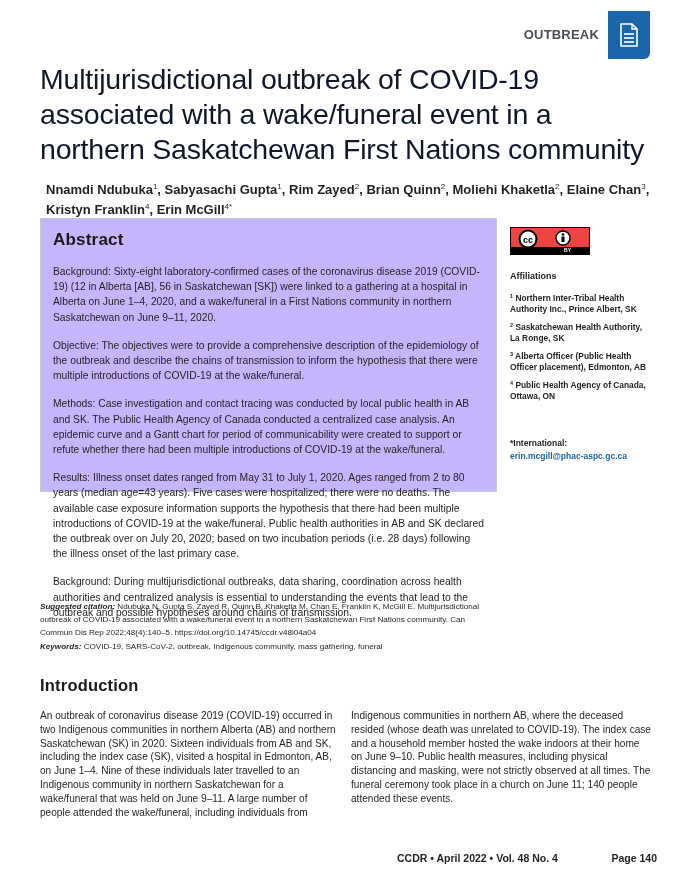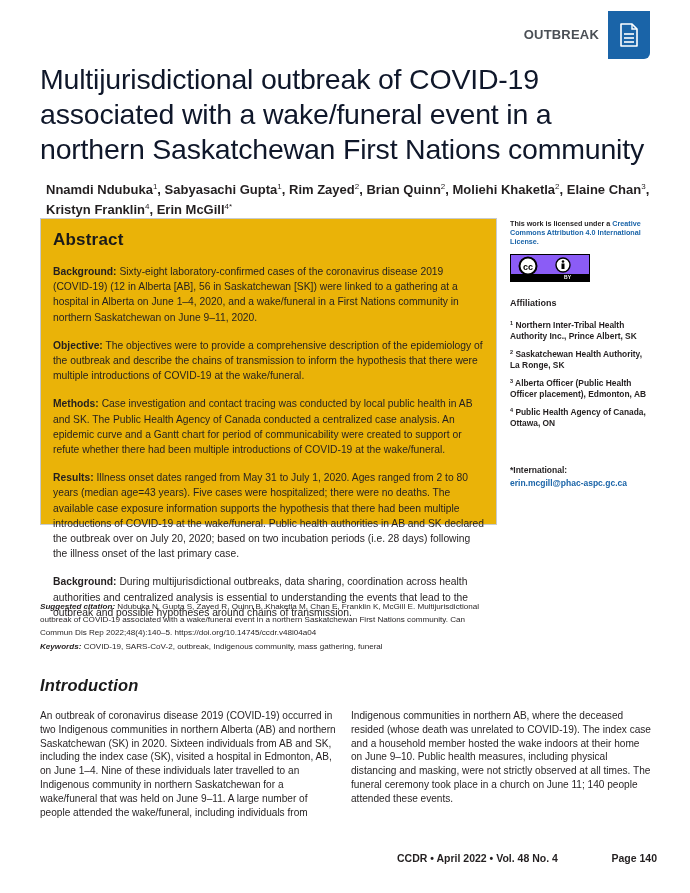--- a/index.html
+++ b/index.html
@@ -21,53 +21,53 @@
     font-size: 28.5px; line-height: 35px; color: #0f172a; font-weight: normal;
     letter-spacing: -0.2px;
   }
   .authors {
     position: absolute; top: 178px; left: 46px; width: 610px;
     font-size: 13px; line-height: 17px; font-weight: bold; color: #231f20;
   }
   .authors sup { font-size: 8px; vertical-align: 5px; font-weight: normal; }
 
   .abstract-box {
-    position: absolute; top: 218px; left: 40px; width: 457px; height: 307px;
-    background: #eab308; border: 1px solid #c7cbcf;
+    position: absolute; top: 218px; left: 40px; width: 457px; height: 274px;
+    background: #c4b5fd; border: 1px solid #c7cbcf;
     padding: 11px 12px 0 12px;
   }
   .abstract-title { font-size: 17px; font-weight: bold; color: #1a1a1a; margin-bottom: 14px; letter-spacing: 0.2px; }
   .abs-para { font-size: 10.3px; line-height: 15.2px; color: #231f20; margin-bottom: 13px; }
-  .abs-para b { font-weight: bold; }
+  .abs-para b { font-weight: normal; }
 
   .sidebar { position: absolute; top: 219px; left: 510px; width: 140px; }
   .license { font-size: 7.2px; line-height: 9px; font-weight: bold; color: #231f20; }
   .license a { color: #1a64a8; text-decoration: none; }
   .cc-badge {
-    margin-top: 8px; width: 80px; height: 28px; background: #8b5cf6; border: 1px solid #000;
+    margin-top: 8px; width: 80px; height: 28px; background: #ef4444; border: 1px solid #000;
     position: relative;
   }
   .cc-badge .cc-strip { position: absolute; left: 0; right: 0; bottom: 0; height: 7px; background: #000; }
   .cc-badge .cc-by { position: absolute; right: 18px; bottom: 0; font-size: 5px; color: #fff; line-height: 7px; font-weight: bold; }
   .aff-title { margin-top: 16px; font-size: 9px; font-weight: bold; color: #231f20; }
   .aff-list { margin-top: 10px; }
   .aff-item { font-size: 8.4px; line-height: 11px; color: #231f20; margin-bottom: 5px; font-weight: bold; }
   .aff-item sup { font-size: 5.5px; vertical-align: 3px; }
   .corr-label { margin-top: 36px; font-size: 8.5px; font-weight: bold; color: #231f20; }
   .corr-email { margin-top: 3px; font-size: 8.5px; color: #1a64a8; font-weight: bold; }
 
   .citation {
     position: absolute; top: 600px; left: 40px; width: 460px;
     font-size: 8.1px; line-height: 13.2px; color: #231f20;
   }
   .citation i { font-weight: bold; }
 
   .intro-heading {
     position: absolute; top: 676px; left: 40px;
-    font-size: 16.5px; font-weight: bold; color: #1a1a1a; letter-spacing: 0.2px; font-style: italic;
+    font-size: 16.5px; font-weight: bold; color: #1a1a1a; letter-spacing: 0.2px;
   }
   .col { position: absolute; top: 709px; width: 300px; font-size: 10.1px; line-height: 13.8px; color: #231f20; }
   .col-left { left: 40px; }
   .col-right { left: 351px; }
 
   .footer {
     position: absolute; top: 852px; left: 397px; width: 260px;
     font-size: 10.5px; color: #231f20; display: flex; justify-content: space-between; font-weight: bold;
   }
 </style>
@@ -92,21 +92,20 @@
 <div class="abstract-box">
   <div class="abstract-title">Abstract</div>
   <p class="abs-para"><b>Background:</b><span> Sixty-eight laboratory-confirmed cases of the coronavirus disease 2019 (COVID-19) (12 in Alberta [AB], 56 in Saskatchewan [SK]) were linked to a gathering at a hospital in Alberta on June 1–4, 2020, and a wake/funeral in a First Nations community in northern Saskatchewan on June 9–11, 2020.</span></p>
   <p class="abs-para"><b>Objective:</b><span> The objectives were to provide a comprehensive description of the epidemiology of the outbreak and describe the chains of transmission to inform the hypothesis that there were multiple introductions of COVID-19 at the wake/funeral.</span></p>
   <p class="abs-para"><b>Methods:</b><span> Case investigation and contact tracing was conducted by local public health in AB and SK. The Public Health Agency of Canada conducted a centralized case analysis. An epidemic curve and a Gantt chart for period of communicability were created to support or refute whether there had been multiple introductions of COVID-19 at the wake/funeral.</span></p>
   <p class="abs-para"><b>Results:</b><span> Illness onset dates ranged from May 31 to July 1, 2020. Ages ranged from 2 to 80 years (median age=43 years). Five cases were hospitalized; there were no deaths. The available case exposure information supports the hypothesis that there had been multiple introductions of COVID-19 at the wake/funeral. Public health authorities in AB and SK declared the outbreak over on July 20, 2020; based on two incubation periods (i.e. 28 days) following the illness onset of the last primary case.</span></p>
   <p class="abs-para"><b>Background:</b><span> During multijurisdictional outbreaks, data sharing, coordination across health authorities and centralized analysis is essential to understanding the events that lead to the outbreak and possible hypotheses around chains of transmission.</span></p>
 </div>
 
 <div class="sidebar">
-  <div class="license"><span>This work is licensed under a </span><a>Creative Commons Attribution 4.0 International License.</a></div>
   <div class="cc-badge">
     <svg width="22" height="20" viewBox="0 0 22 20" style="position:absolute;left:6px;top:1px;">
       <circle cx="11" cy="10" r="8.5" fill="#fff" stroke="#000" stroke-width="2"></circle>
       <text x="11" y="13.5" font-size="9" font-weight="bold" text-anchor="middle" font-family="Liberation Sans, sans-serif" fill="#000">cc</text>
     </svg>
     <svg width="16" height="16" viewBox="0 0 16 16" style="position:absolute;left:44px;top:2px;">
       <circle cx="8" cy="8" r="7" fill="#fff" stroke="#000" stroke-width="1.4"></circle>
       <circle cx="8" cy="4.5" r="1.3" fill="#000"></circle>
       <rect x="6.5" y="6.5" width="3" height="5.5" fill="#000"></rect>
     </svg>

